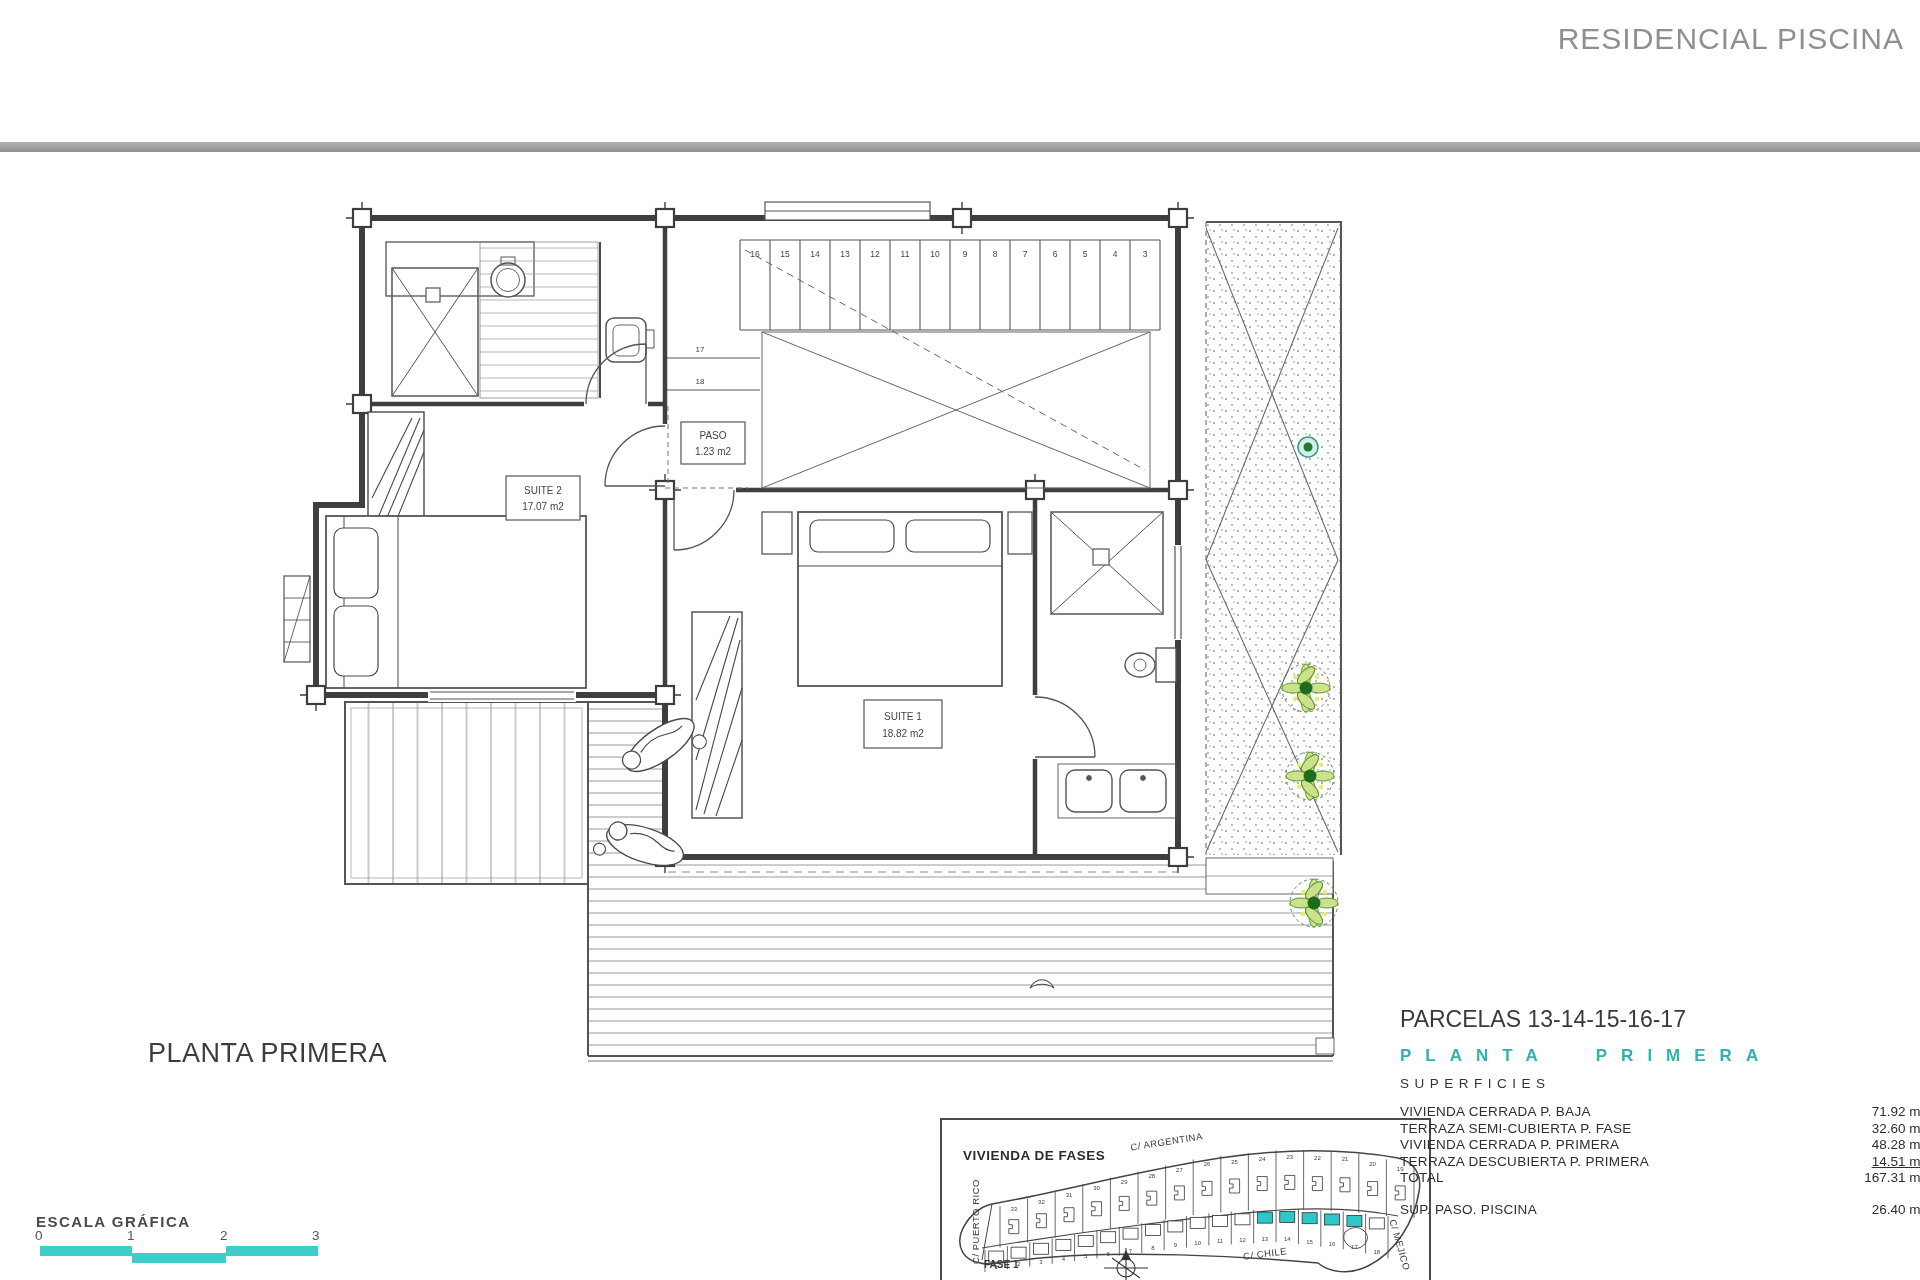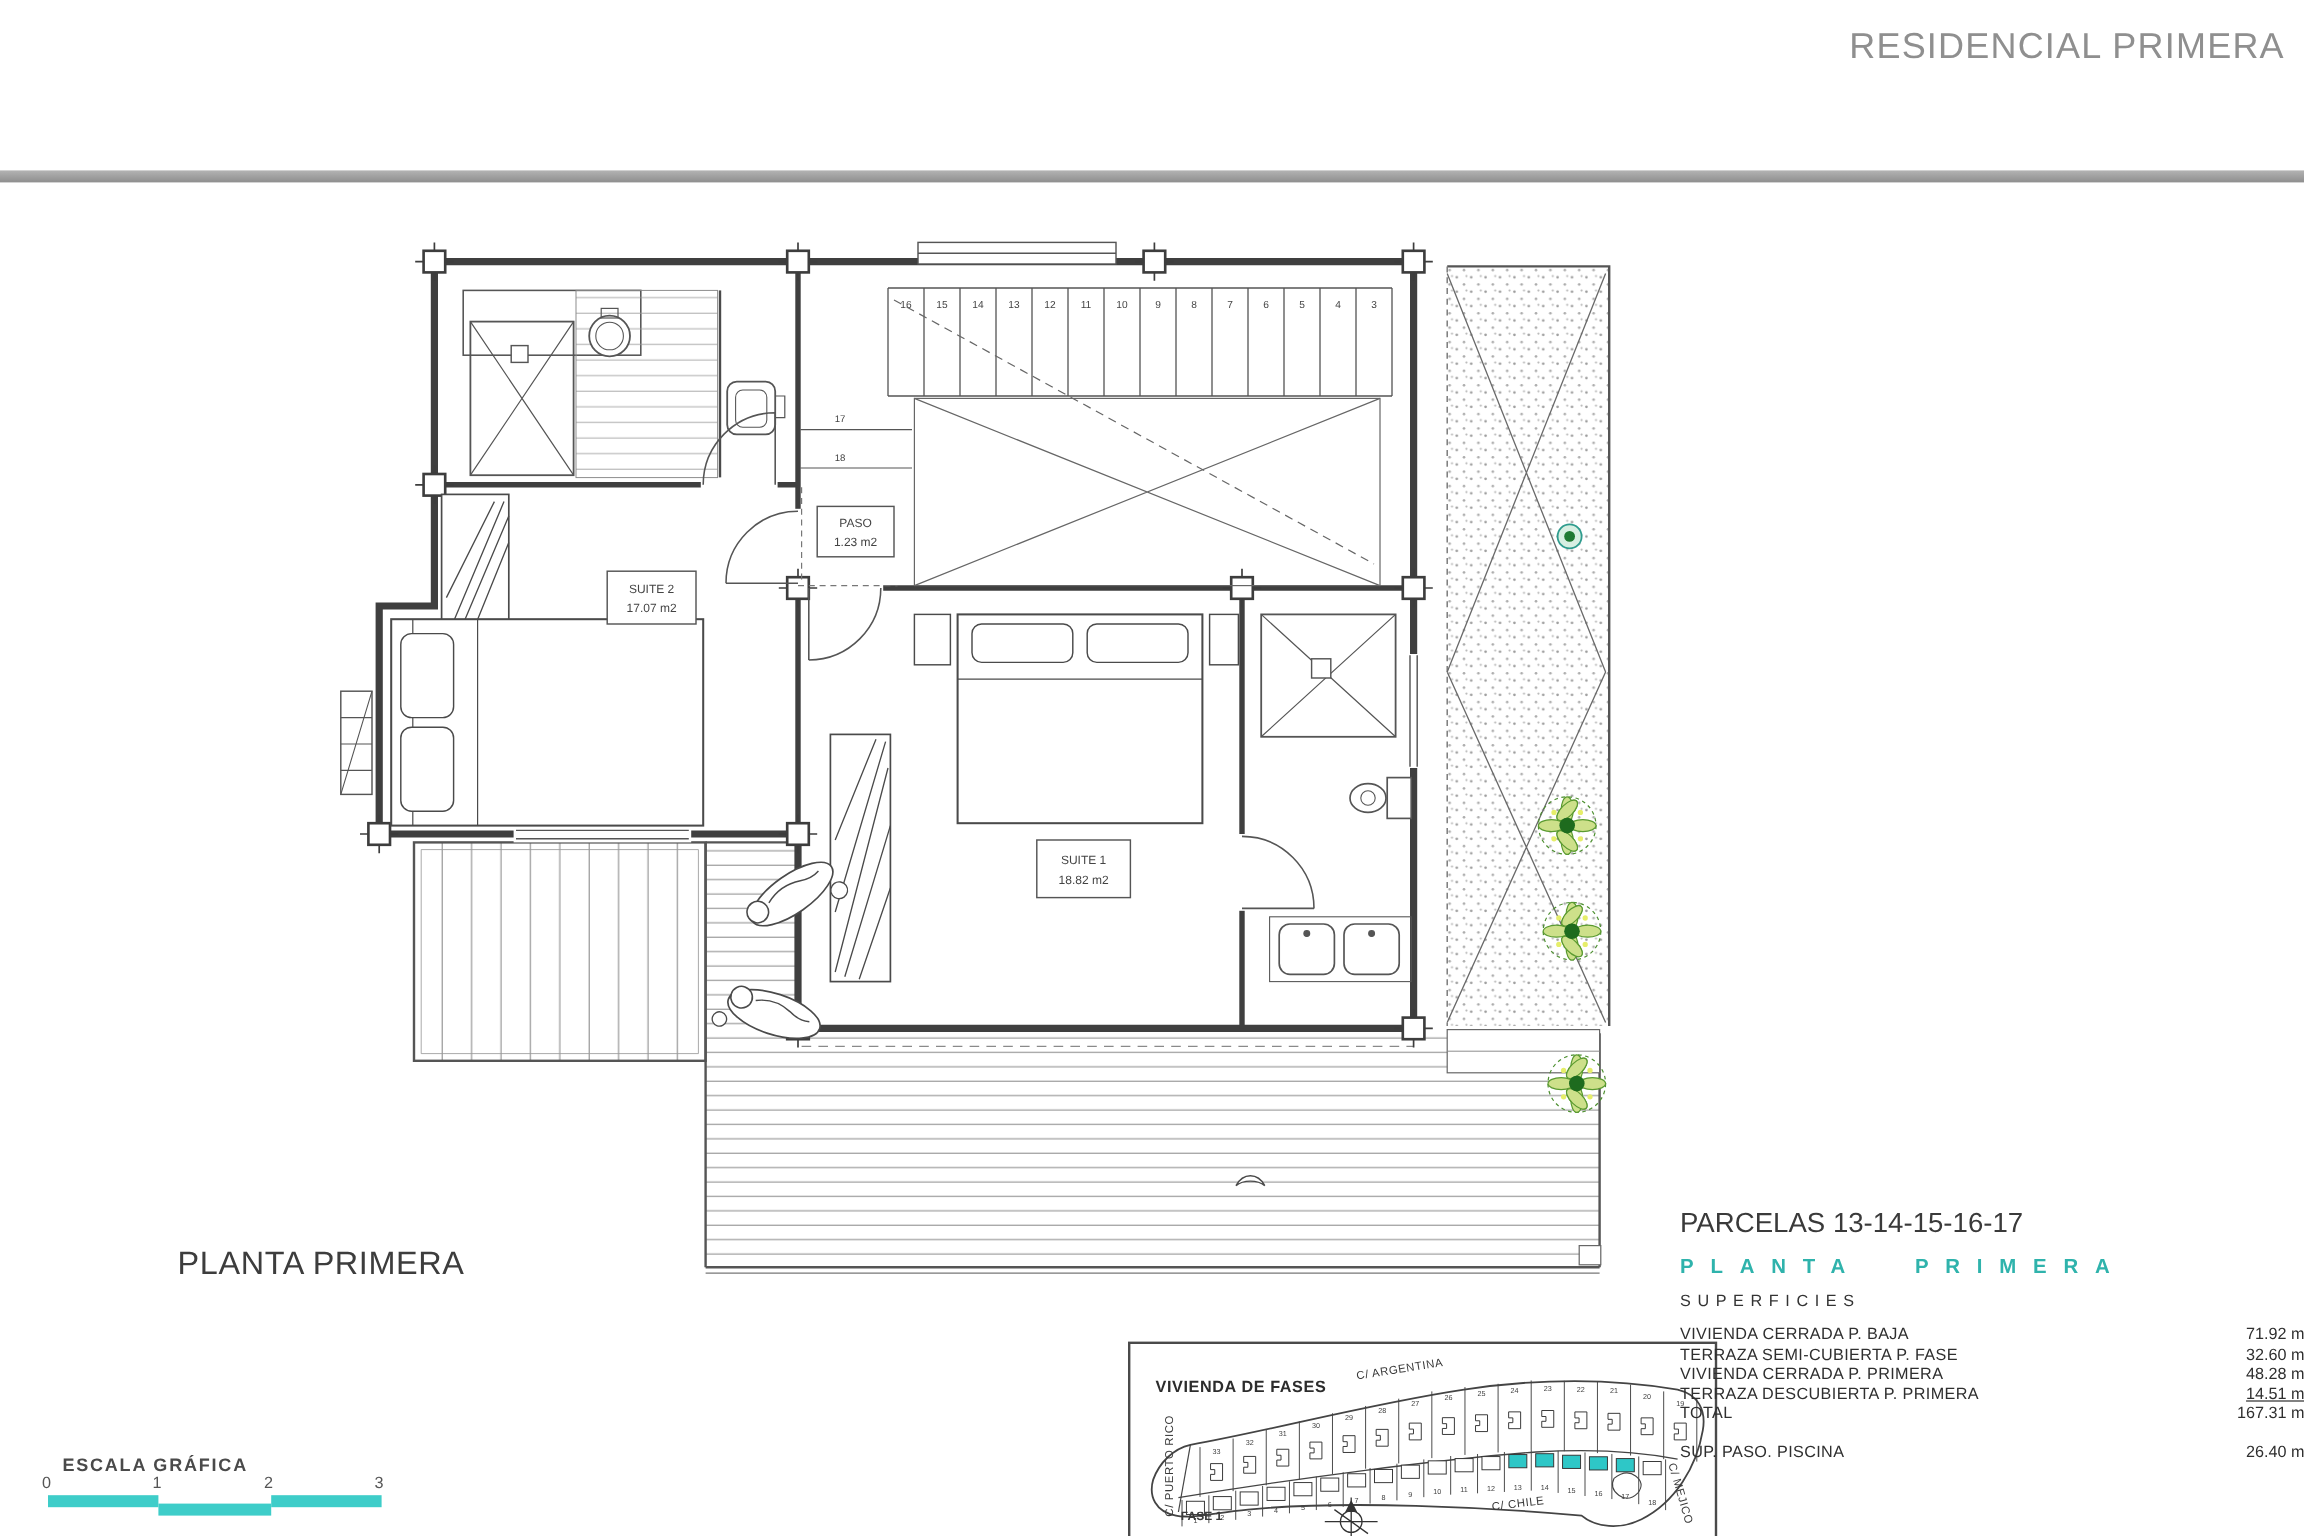--- a/index.html
+++ b/index.html
@@ -2,21 +2,21 @@
 <html><head>
 <meta charset="utf-8">
 <style>
   html,body{margin:0;padding:0;}
   body{width:1920px;height:1280px;position:relative;background:#ffffff;overflow:hidden;
        font-family:"Liberation Sans","DejaVu Sans",sans-serif;-webkit-font-smoothing:antialiased;}
   .abs{position:absolute;}
   #doc-title{top:22px;right:16px;font-size:30px;color:#8f8f8f;letter-spacing:1px;}
   #top-divider{top:142px;left:0;width:1920px;height:10px;background:linear-gradient(#b3b3b3,#8e8e8e);}
   #plan-caption{left:148px;top:1038px;font-size:27px;color:#3d3d3d;letter-spacing:0.5px;}
-  #scale-label{left:36px;top:1213px;font-size:15px;color:#4a4a4a;letter-spacing:1.5px;font-weight:bold;margin-left:16px;}
+  #scale-label{left:36px;top:1213px;font-size:15px;color:#4a4a4a;letter-spacing:1.5px;font-weight:bold;}
   .scale-tick{top:1228px;font-size:13.5px;color:#555;}
   #esq-box{left:940px;top:1118px;width:487px;height:176px;border:2px solid #4a4a4a;}
   #esq-title{left:963px;top:1148px;font-size:13.5px;font-weight:bold;color:#2c2c2c;letter-spacing:0.5px;}
   .street{font-size:9.5px;color:#3a3a3a;letter-spacing:0.5px;}
   #street-top{left:1130px;top:1136px;transform:rotate(-9deg);}
   #street-left{left:930px;top:1216px;transform:rotate(-90deg);transform-origin:center;width:90px;text-align:center;}
   #street-bottom{left:1243px;top:1248px;transform:rotate(-7deg);}
   #street-right{left:1398px;top:1218px;transform:rotate(74deg);transform-origin:left top;}
   #fase-label{left:984px;top:1259px;font-size:10px;color:#3a3a3a;font-weight:bold;}
   #parcels-title{left:1400px;top:1006px;font-size:23px;color:#3a3a3a;}
@@ -408,21 +408,21 @@
     </g>
   </g>
 
   <g>
     <rect class="scale-seg-svg" x="40" y="1246" width="92" height="10" fill="#3ecdc9"></rect>
     <rect class="scale-seg-svg" x="132" y="1253" width="94" height="10" fill="#3ecdc9"></rect>
     <rect class="scale-seg-svg" x="226" y="1246" width="92" height="10" fill="#3ecdc9"></rect>
   </g>
 </svg>
 
-<div class="abs" id="doc-title">RESIDENCIAL PRIMERA</div>
+<div class="abs" id="doc-title">RESIDENCIAL PISCINA</div>
 <div class="abs" id="top-divider"></div>
 
 <div class="abs" id="plan-caption">PLANTA PRIMERA</div>
 
 <div class="abs" id="scale-label">ESCALA GRÁFICA</div>
 <span class="abs scale-tick" style="left:35px">0</span>
 <span class="abs scale-tick" style="left:127px">1</span>
 <span class="abs scale-tick" style="left:220px">2</span>
 <span class="abs scale-tick" style="left:312px">3</span>
 

